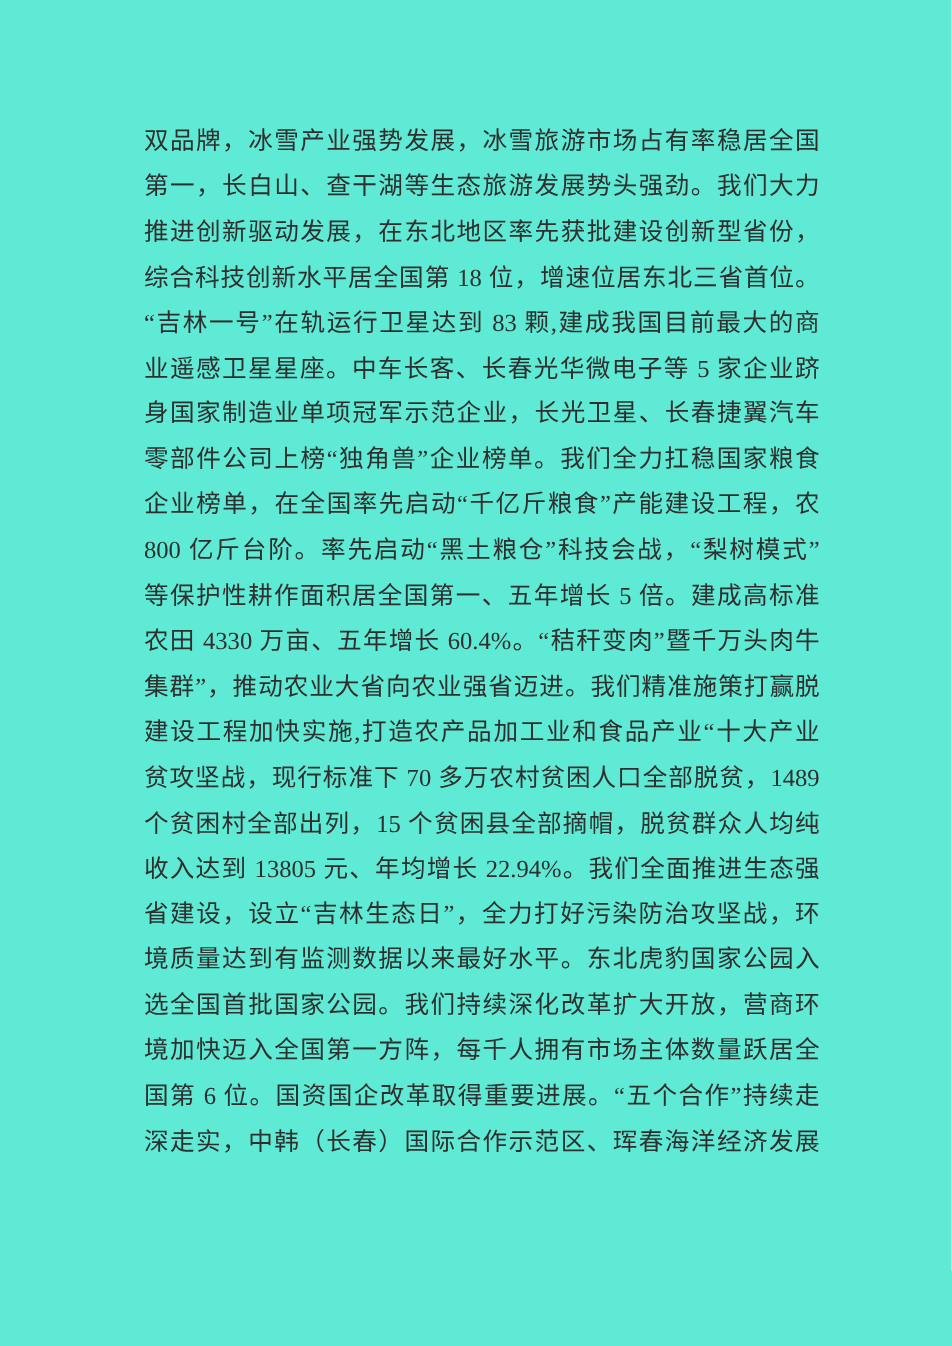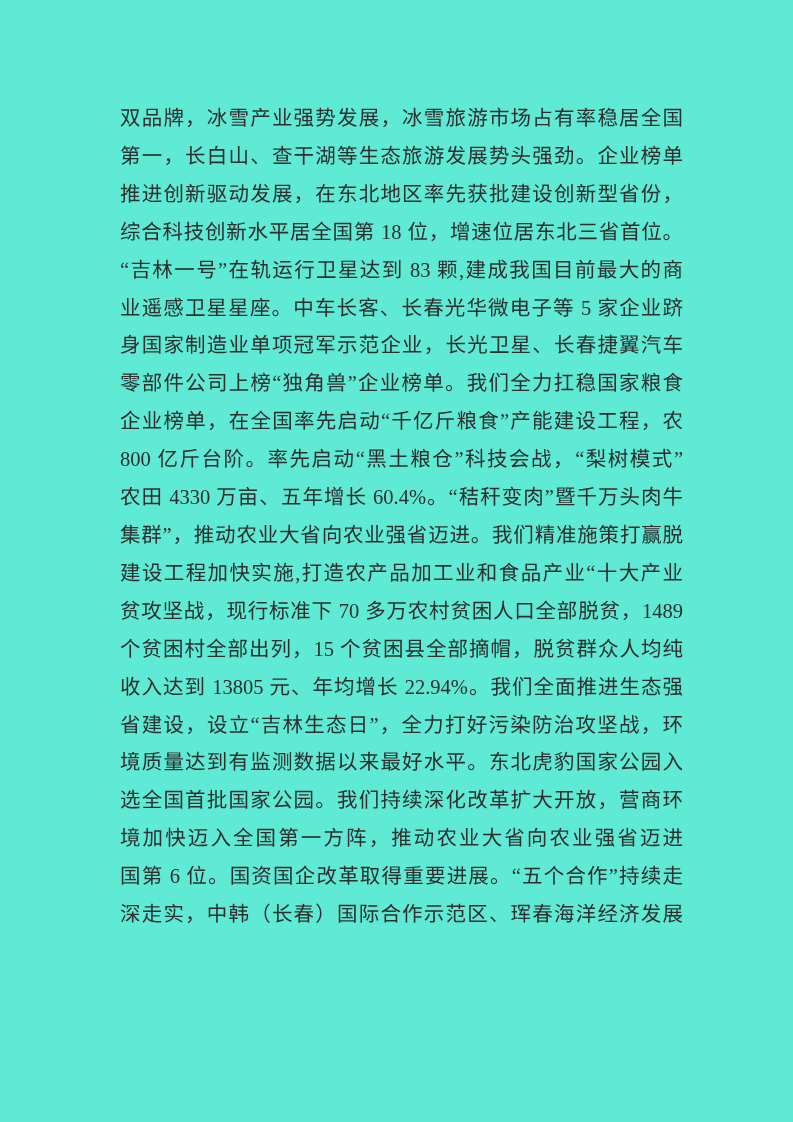--- a/index.html
+++ b/index.html
@@ -35,35 +35,36 @@
     white-space: normal;
     word-break: keep-all;
   }
 </style>
 </head>
 <body>
 
 <div class="page" style="background: #5eead4;">
   <div class="text-block" style="color: rgb(47, 47, 47);">
       <div class="line">双品牌，冰雪产业强势发展，冰雪旅游市场占有率稳居全国</div>
-      <div class="line">第一，长白山、查干湖等生态旅游发展势头强劲。企业榜单</div>
+      <div class="line">第一，长白山、查干湖等生态旅游发展势头强劲。我们大力</div>
       <div class="line">推进创新驱动发展，在东北地区率先获批建设创新型省份，</div>
       <div class="line">综合科技创新水平居全国第 18 位，增速位居东北三省首位。</div>
       <div class="line">“吉林一号”在轨运行卫星达到 83 颗,建成我国目前最大的商</div>
       <div class="line">业遥感卫星星座。中车长客、长春光华微电子等 5 家企业跻</div>
       <div class="line">身国家制造业单项冠军示范企业，长光卫星、长春捷翼汽车</div>
       <div class="line">零部件公司上榜“独角兽”企业榜单。我们全力扛稳国家粮食</div>
       <div class="line">企业榜单，在全国率先启动“千亿斤粮食”产能建设工程，农</div>
       <div class="line">800 亿斤台阶。率先启动“黑土粮仓”科技会战，“梨树模式”</div>
+      <div class="line">等保护性耕作面积居全国第一、五年增长 5 倍。建成高标准</div>
       <div class="line">农田 4330 万亩、五年增长 60.4%。“秸秆变肉”暨千万头肉牛</div>
       <div class="line">集群”，推动农业大省向农业强省迈进。我们精准施策打赢脱</div>
       <div class="line">建设工程加快实施,打造农产品加工业和食品产业“十大产业</div>
       <div class="line">贫攻坚战，现行标准下 70 多万农村贫困人口全部脱贫，1489</div>
       <div class="line">个贫困村全部出列，15 个贫困县全部摘帽，脱贫群众人均纯</div>
       <div class="line">收入达到 13805 元、年均增长 22.94%。我们全面推进生态强</div>
       <div class="line">省建设，设立“吉林生态日”，全力打好污染防治攻坚战，环</div>
       <div class="line">境质量达到有监测数据以来最好水平。东北虎豹国家公园入</div>
       <div class="line">选全国首批国家公园。我们持续深化改革扩大开放，营商环</div>
-      <div class="line">境加快迈入全国第一方阵，推动农业大省向农业强省迈进</div>
+      <div class="line">境加快迈入全国第一方阵，每千人拥有市场主体数量跃居全</div>
       <div class="line">国第 6 位。国资国企改革取得重要进展。“五个合作”持续走</div>
       <div class="line">深走实，中韩（长春）国际合作示范区、珲春海洋经济发展</div>
     </div>
 </div>
 
 </body></html>

